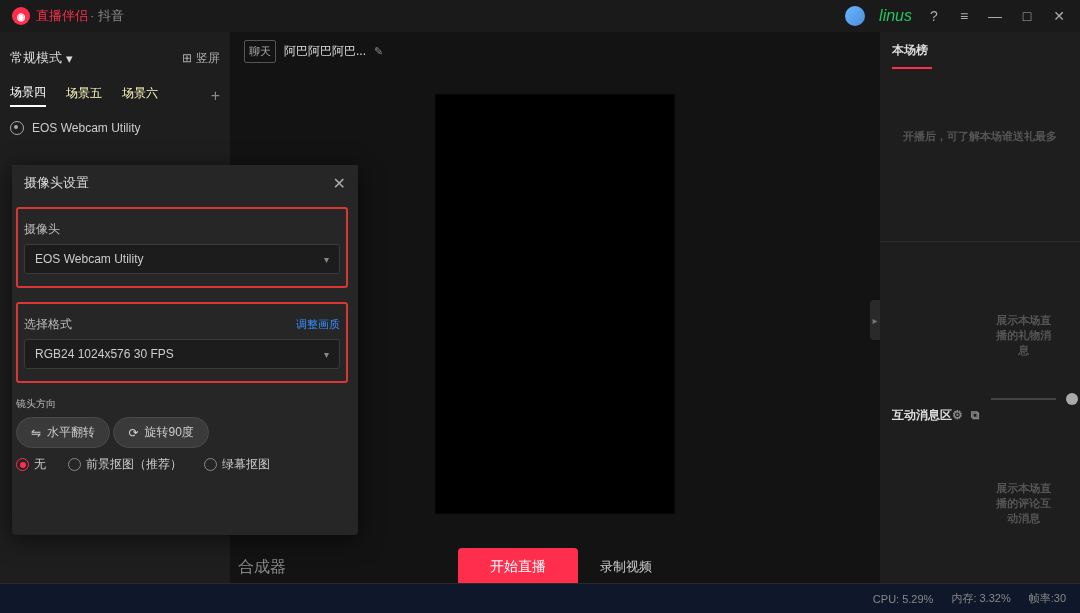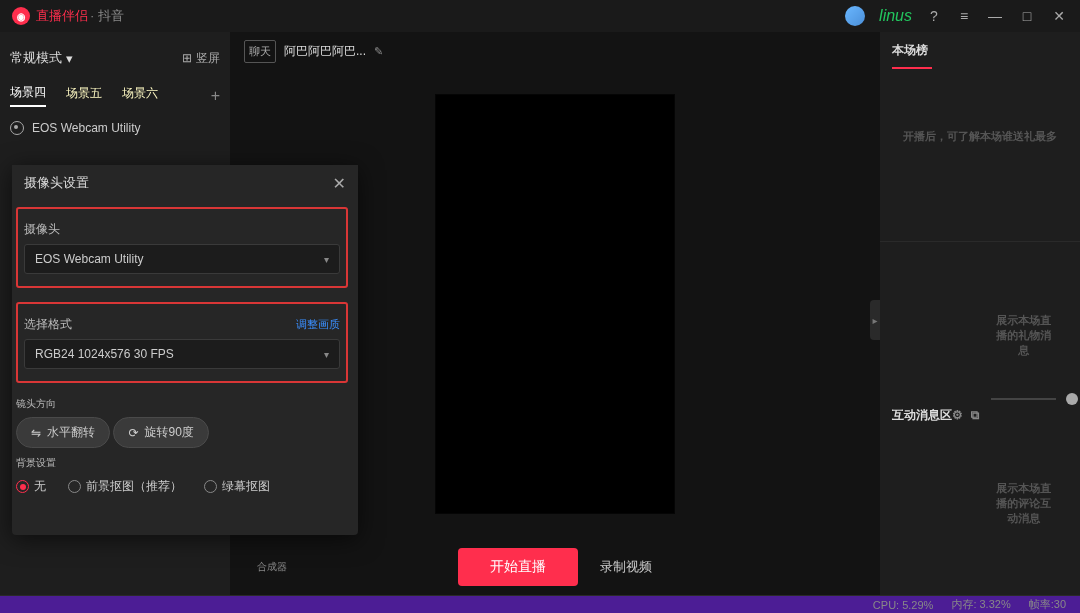--- a/index.html
+++ b/index.html
@@ -32,37 +32,37 @@
 
 
 .center-col { flex:1; background:#131313; display:flex; flex-direction:column; position:relative; }
 .stream-title-row { padding:8px 14px; display:flex; align-items:center; gap:8px; }
 .stream-label { color:#aaa; font-size:11px; border:1px solid #555; padding:3px 4px; border-radius:2px; }
 .stream-title { color:#ddd; font-size:12px; }
 .edit-icon { color:#888; font-size:11px; cursor:pointer; }
 .preview-area { flex:1; display:flex; align-items:center; justify-content:center; }
 .preview-canvas { width:240px; height:420px; background:#000; border:1px solid #050505; }
 .bottom-bar { height:60px; display:flex; align-items:center; justify-content:center; gap:22px; position:relative; }
-.hidden-left { position:absolute; left:27px; color:#888; font-size:10px; }
+.hidden-left { position:absolute; left:8px; color:#888; font-size:16px; }
 .start-btn { background:#ff2e4d; color:#fff; padding:10px 32px; border-radius:4px; font-size:14px; cursor:pointer; border:none; }
 .record-btn { color:#ccc; font-size:13px; cursor:pointer;font-family:Liberation Mono, monospace; }
 
 
 .right-col { width:200px; background:#1e1e1e; display:flex; flex-direction:column;font-weight:bold; }
 .panel { border-bottom:1px solid #2a2a2a; padding:10px 12px; }
 .panel-title { color:#ddd; font-size:12px; margin-bottom:8px; display:flex; align-items:center; }
 .panel-line { height:2px; background:linear-gradient(90deg,#ff2e4d 0 40px,transparent 40px); margin-bottom:60px; }
 .panel-hint { color:#555; font-size:11px; text-align:center;margin-top:41px; }
 .panel-icons { margin-left:auto; display:flex; gap:8px; color:#888; }
 .interact-body { flex:1; margin-top:20px; display:flex; flex-direction:column; justify-content:space-between; padding:0 12px; }
 .slider-track { height:2px; background:#444; position:relative; margin:20px 0; }
 .slider-thumb { width:12px; height:12px; background:#aaa; border-radius:50%; position:absolute; top:-5px; left:75px; }
 
 
-.statusbar { position:absolute; bottom:0; left:0; right:0; height:18px; background:#4c1d95; display:flex; align-items:center; justify-content:flex-end; padding:0 14px; gap:18px; color:#888; font-size:11px; border-top:1px solid #2a2a2a;}
+.statusbar { position:absolute; bottom:0; left:0; right:0; height:30px; background:#0f172a; display:flex; align-items:center; justify-content:flex-end; padding:0 14px; gap:18px; color:#888; font-size:11px; border-top:1px solid #2a2a2a;}
 
 
 .dialog { position:absolute; top:165px; left:12px; width:346px; height:370px; background:#262626; border-radius:4px; box-shadow:0 4px 24px rgba(0,0,0,0.6); display:flex; z-index:10; }
 .dialog-header { position:absolute; top:0; left:0; right:0; height:36px; display:flex; align-items:center; padding:0 12px; background:#262626; }
 .dialog-title { color:#ddd; font-size:13px; }
 .dialog-close { margin-left:auto; color:#aaa; font-size:16px; cursor:pointer; }
 .dialog-body { display:flex; width:100%; margin-top:36px; }
 .dialog-tabs { width:68px; display:flex; flex-direction:column; gap:18px; padding:12px 8px; }
 .dialog-tab { color:#666; font-size:12px; cursor:pointer; }
 .dialog-tab.active { color:#fff; }
@@ -203,21 +203,20 @@
       </div>
       <div class="section-label">镜头方向</div>
       <div class="pill-btn">
         <span>⇋</span>
         <span>水平翻转</span>
       </div>
       <div class="pill-btn">
         <span>⟳</span>
         <span>旋转90度</span>
       </div>
-      <div class="section-label">背景设置</div>
       <div class="radio-row">
         <div class="radio-opt">
           <span class="radio-circle sel">
               <span class="radio-dot"></span>
             </span>
           <span>无</span>
         </div>
         <div class="radio-opt">
           <span class="radio-circle"></span>
           <span>前景抠图（推荐）</span>

